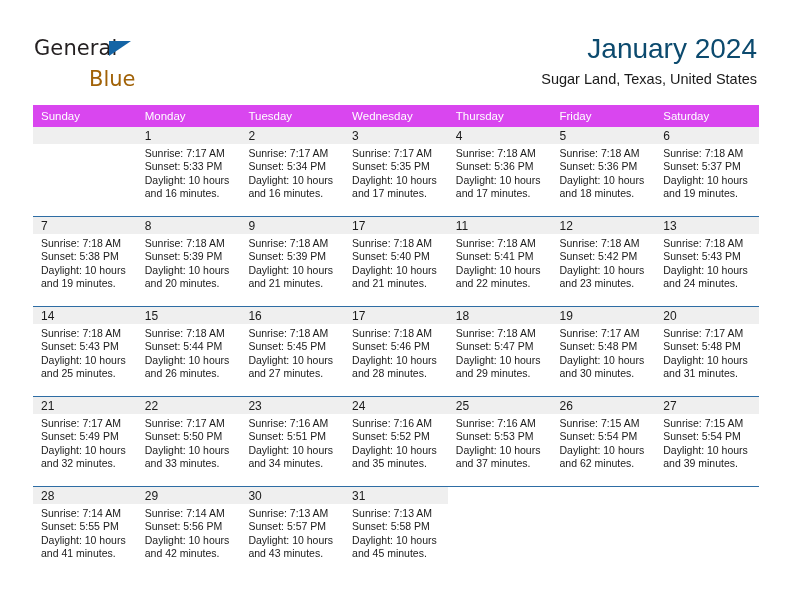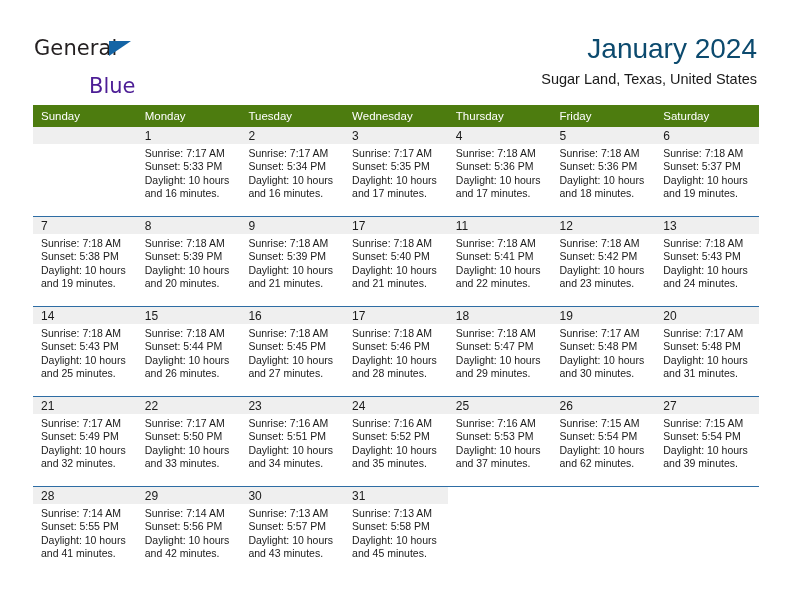--- a/index.html
+++ b/index.html
@@ -52,23 +52,23 @@
     left: 75px;
     top: 5px;
     width: 0;
     height: 0;
     border-left: 22px solid #1464a5;
     border-bottom: 15px solid transparent;
   }
   .logo-blue {
     position: absolute;
     left: 55px;
-    top: 38px;
+    top: 31px;
     font-size: 21px;
-    color: #4c1d95;
+    color: #a16207;
     font-family: "DejaVu Sans", sans-serif;
   }
   .title-block {
     position: absolute;
     right: 35px;
     top: 32px;
     text-align: right;
   }
   .cal-title {
     font-size: 28px;
@@ -87,21 +87,21 @@
   
   .calendar {
     position: absolute;
     left: 33px;
     top: 105px;
     width: 726px;
     border-collapse: collapse;
     table-layout: fixed;
   }
   .calendar th {
-    background: #4d7c0f;
+    background: #d946ef;
     color: #ffffff;
     font-size: 11.5px;
     font-weight: normal;
     text-align: left;
     padding: 5px 0 5px 8px;
     height: 19px;
     box-sizing: border-box;
   }
   .calendar td {
     vertical-align: top;

